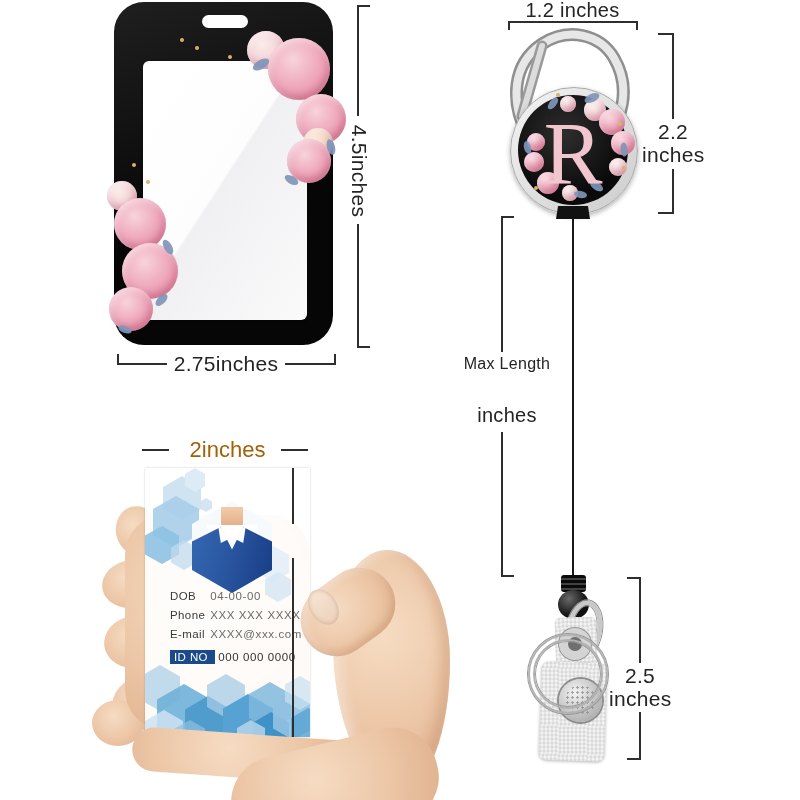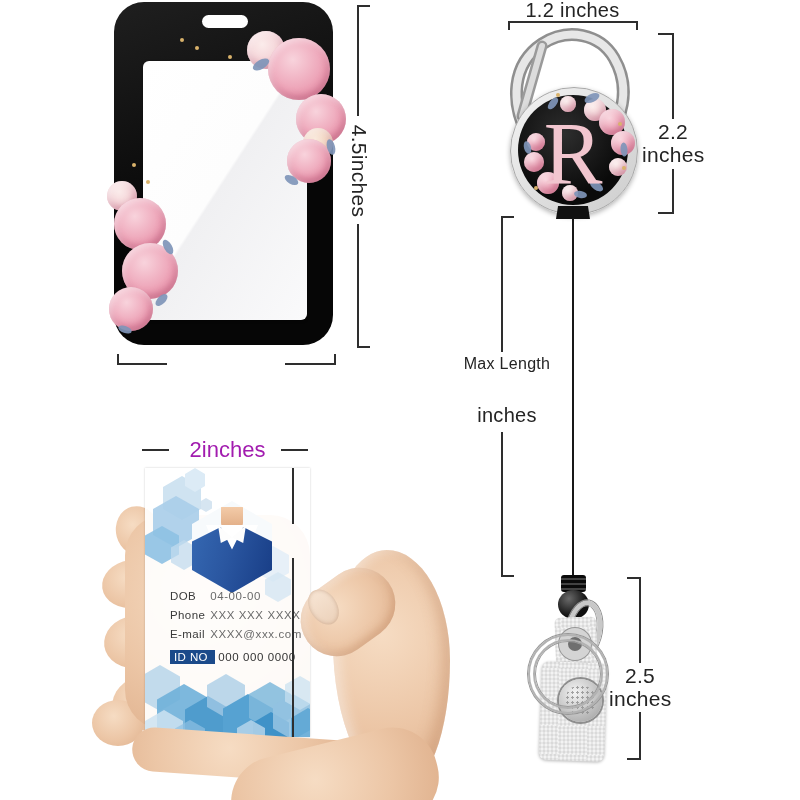--- a/index.html
+++ b/index.html
@@ -65,22 +65,23 @@
   <div class="dl" style="left:357px;top:5px;width:2px;height:111px;"></div>
   <div class="dl" style="left:357px;top:224px;width:2px;height:124px;"></div>
   <div class="dl" style="left:357px;top:5px;width:13px;height:2px;"></div>
   <div class="dl" style="left:357px;top:346px;width:13px;height:2px;"></div>
   <div class="dtext" style="left:359px;top:171px;width:140px;transform:translate(-50%,-50%) rotate(90deg);">4.5inches</div>
 
   <div class="dl" style="left:117px;top:363px;width:50px;height:2px;"></div>
   <div class="dl" style="left:285px;top:363px;width:51px;height:2px;"></div>
   <div class="dl" style="left:117px;top:354px;width:2px;height:11px;"></div>
   <div class="dl" style="left:334px;top:354px;width:2px;height:11px;"></div>
-
-  <div class="abs" style="left:120px;top:437px;width:215px;text-align:center;font-size:22px;color:#a21caf;">2inches</div>
+  <div class="dtext" style="left:167px;top:352px;width:118px;">2.75inches</div>
+
+  <div class="abs" style="left:120px;top:437px;width:215px;text-align:center;font-size:22px;color:#a16207;">2inches</div>
   <div class="dl" style="left:142px;top:449px;width:27px;height:2px;"></div>
   <div class="dl" style="left:281px;top:449px;width:27px;height:2px;"></div>
 
   <div class="abs skin" style="left:116px;top:506px;width:44px;height:50px;border-radius:50%;transform:rotate(-15deg);"></div>
   <div class="abs skin" style="left:102px;top:560px;width:60px;height:48px;border-radius:50%;transform:rotate(-8deg);"></div>
   <div class="abs skin" style="left:104px;top:616px;width:62px;height:52px;border-radius:50%;transform:rotate(-8deg);"></div>
   <div class="abs skin" style="left:112px;top:676px;width:62px;height:54px;border-radius:50%;transform:rotate(-18deg);"></div>
   <div class="abs skin" style="left:92px;top:700px;width:52px;height:46px;border-radius:50%;"></div>
   <div class="abs skin" style="left:125px;top:515px;width:185px;height:215px;border-radius:40px;"></div>
 

